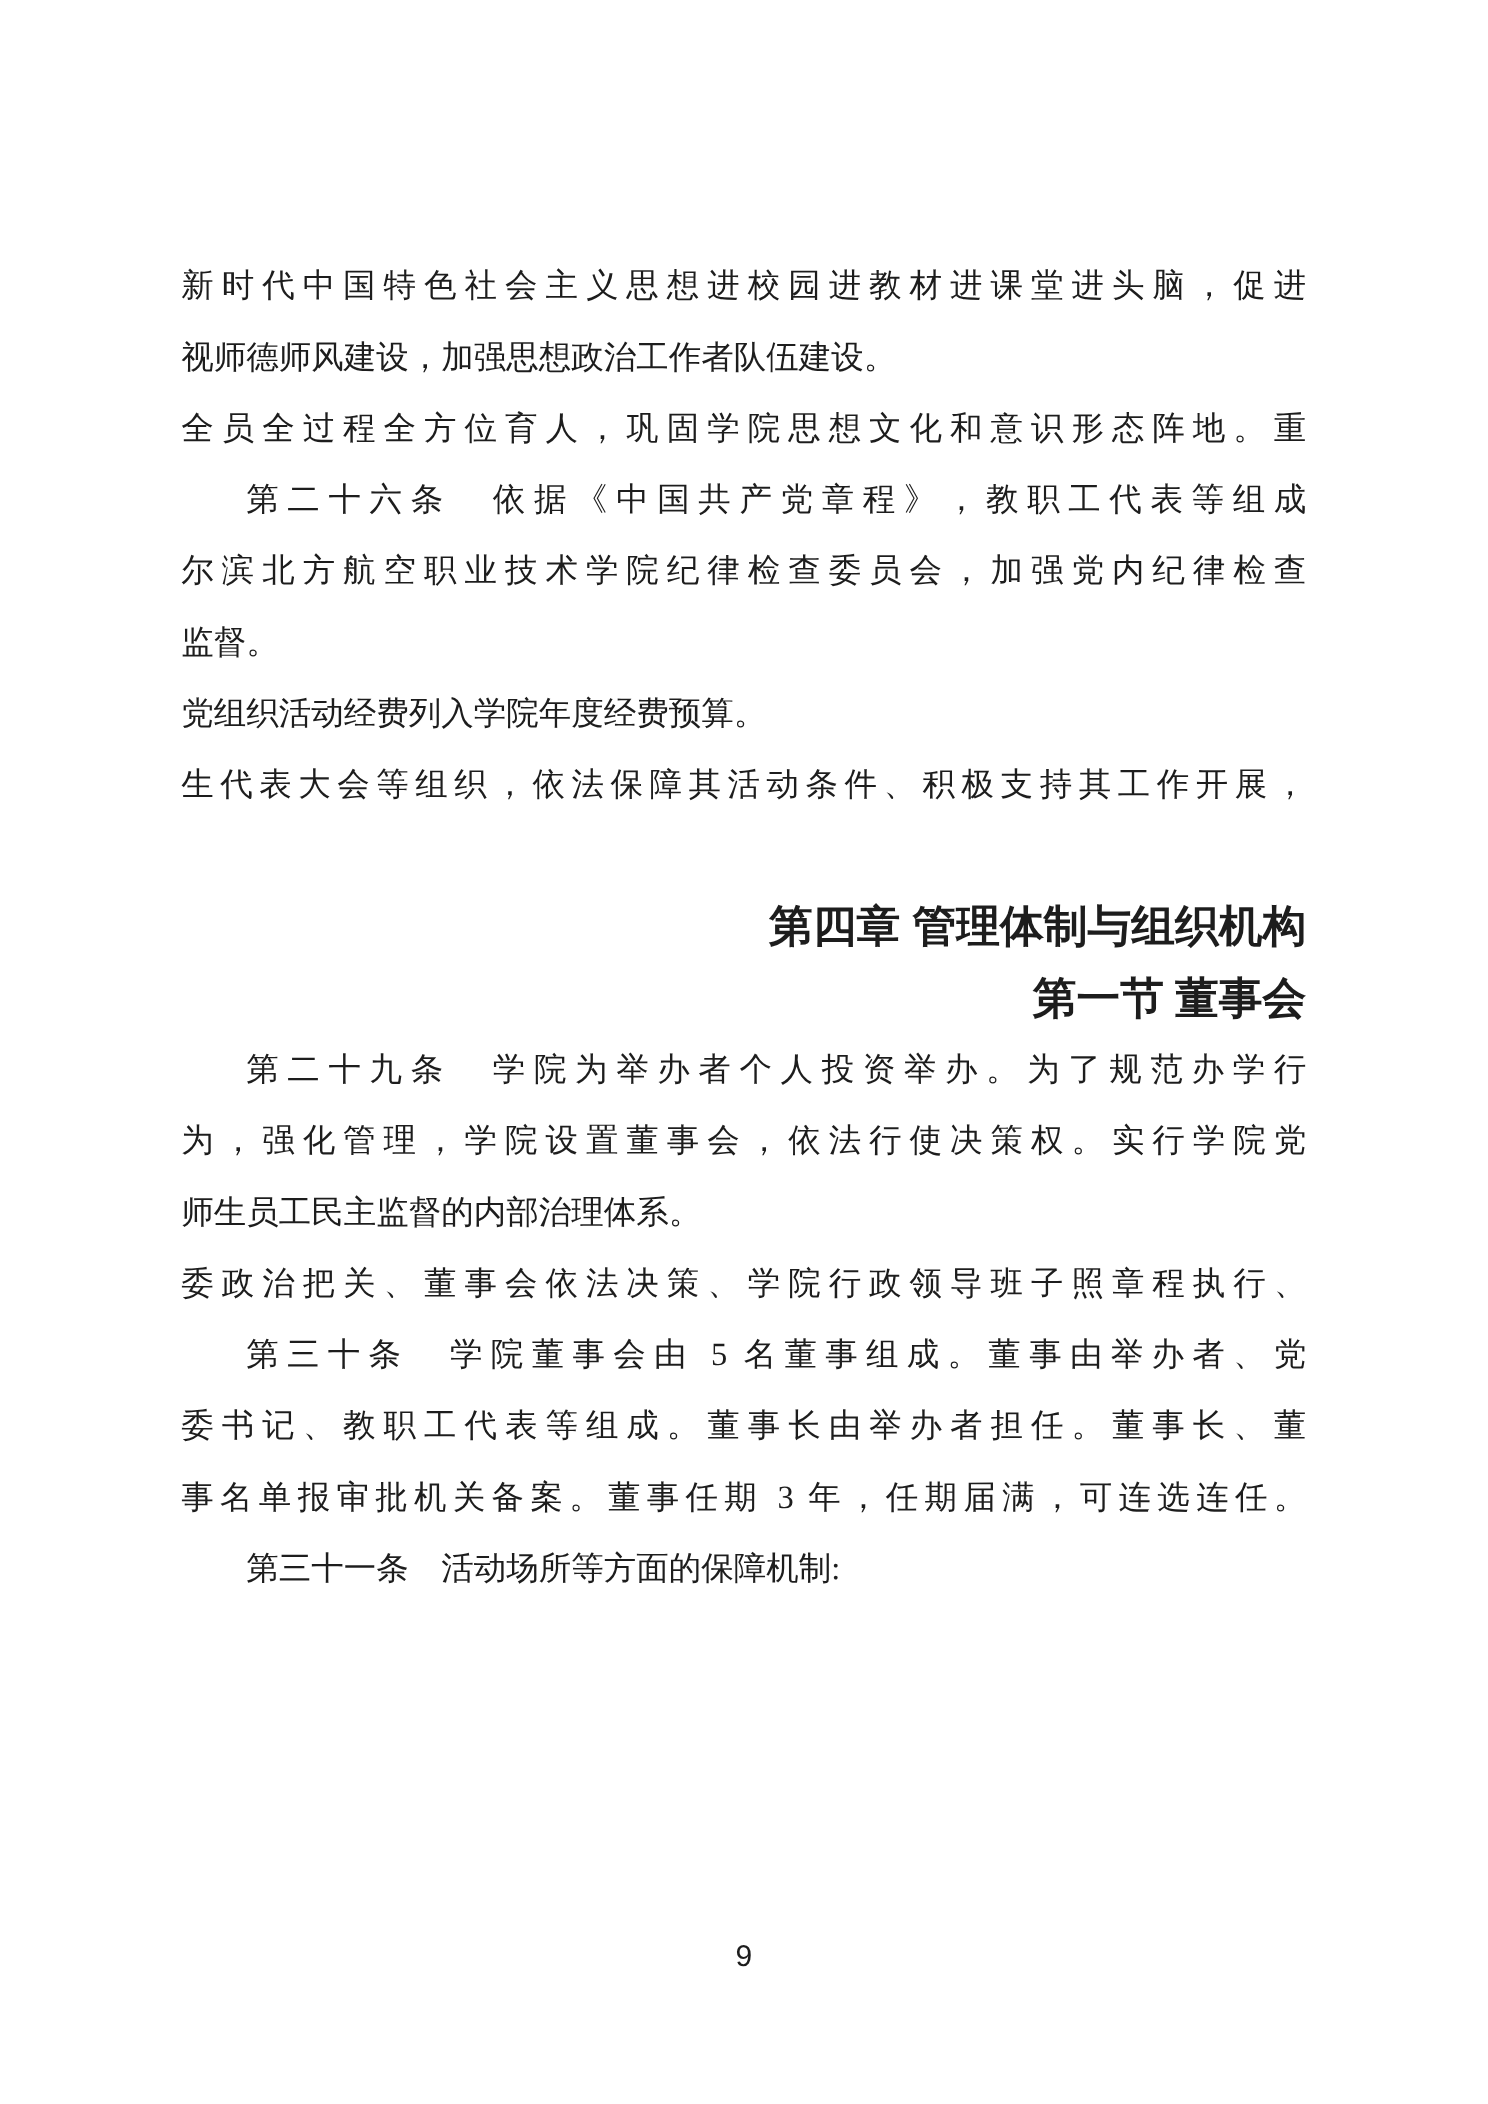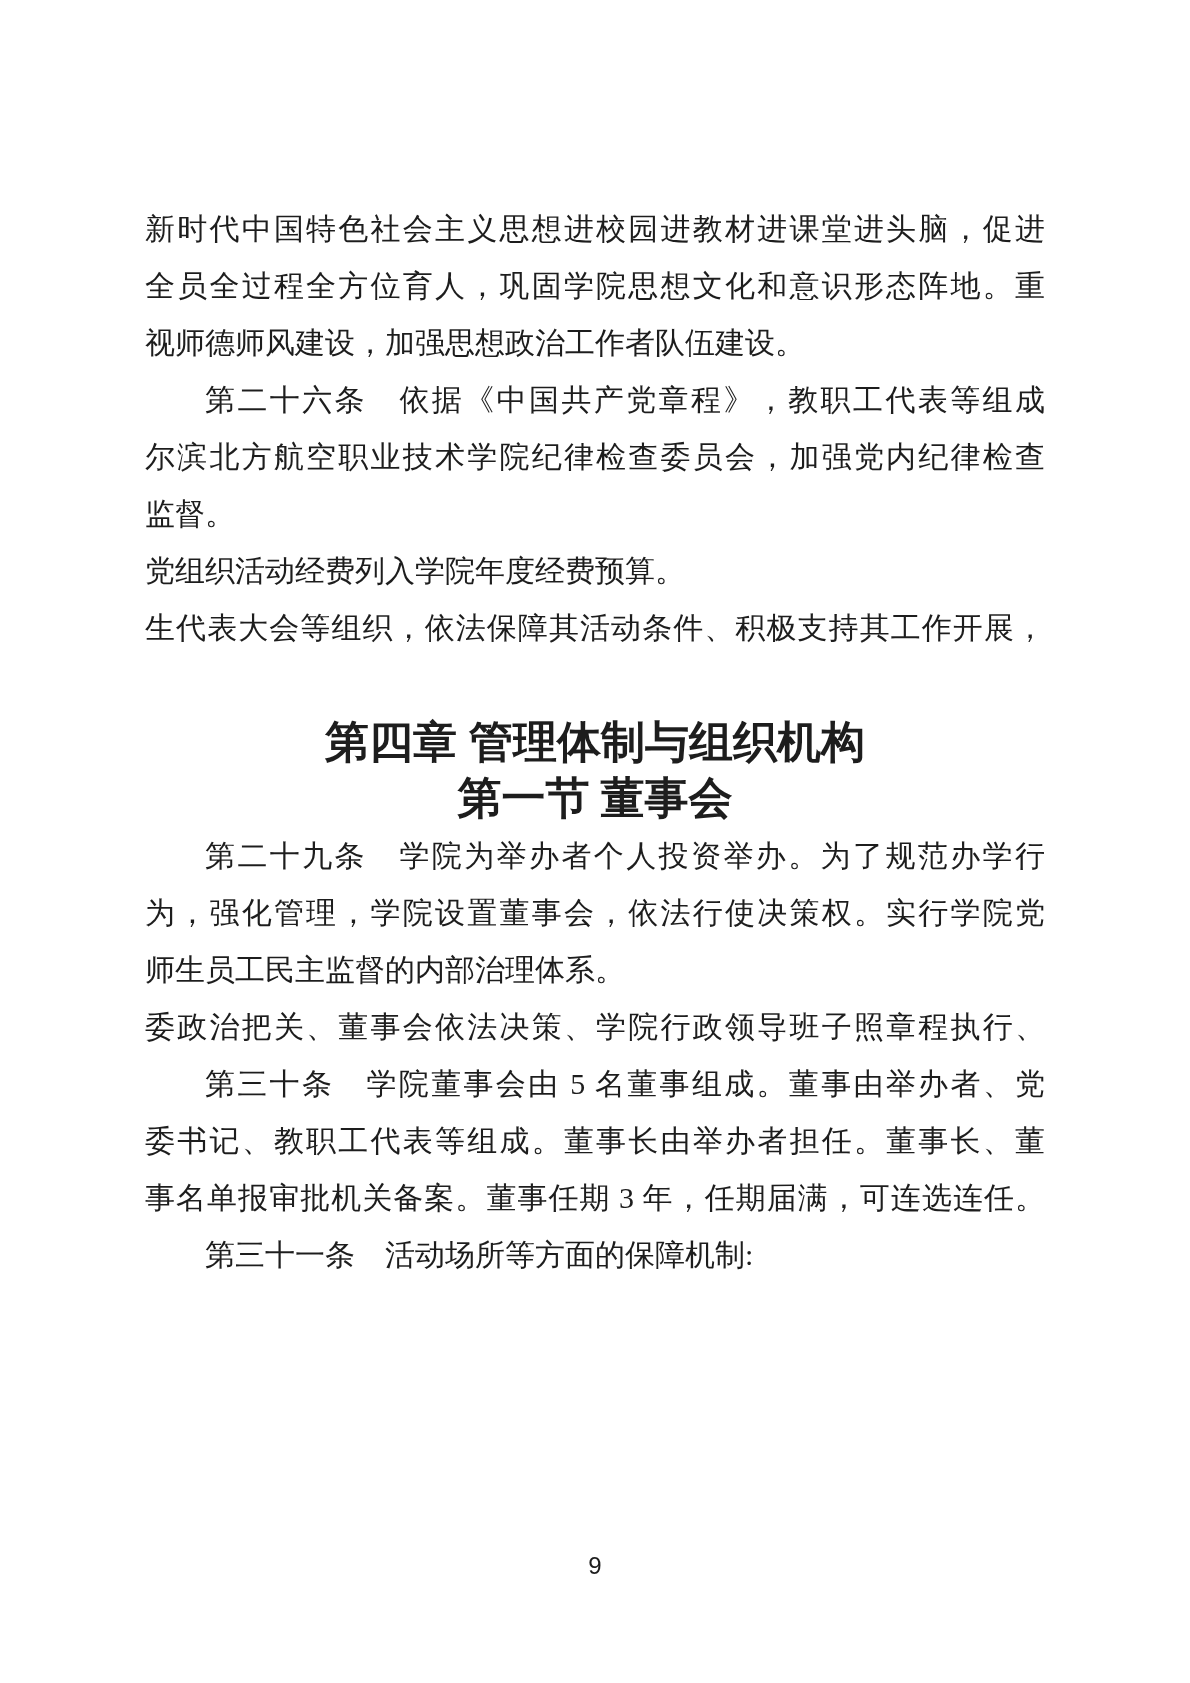--- a/index.html
+++ b/index.html
@@ -16,40 +16,40 @@
     font-family: "Liberation Serif", serif;
     color: #1d1d1d;
   }
   .content {
     position: absolute;
     left: 145px;
     top: 200px;
     width: 900px;
   }
   .line {
-    font-size: 30px;
+    font-size: 26px;
     line-height: 57px;
     height: 57px;
     text-align: justify;
     text-align-last: left;
     text-justify: inter-character;
     overflow: hidden;
   }
   .fill {
     text-align-last: justify;
   }
   .indent {
     text-indent: 2em;
   }
   .heading {
     height: 57px;
     line-height: 57px;
-    text-align: center;
+    text-align: right;
     font-weight: bold;
-    font-size: 44px;
+    font-size: 35px;
   }
   .heading.chapter {
     margin-top: 57px;
     font-family: "Liberation Sans", sans-serif;
   }
   .heading.section {
     font-family: "Liberation Serif", serif;
   }
   .page-number {
     position: absolute;
@@ -62,22 +62,22 @@
     color: #1d1d1d;
   }
 </style>
 </head>
 <body>
 
 <div class="page">
   <div class="content">
 
     <div class="line fill">新时代中国特色社会主义思想进校园进教材进课堂进头脑，促进</div>
+    <div class="line">视师德师风建设，加强思想政治工作者队伍建设。</div>
     <div class="line fill">全员全过程全方位育人，巩固学院思想文化和意识形态阵地。重</div>
-    <div class="line">视师德师风建设，加强思想政治工作者队伍建设。</div>
     <div class="line fill indent">第二十六条　依据《中国共产党章程》，教职工代表等组成</div>
     <div class="line fill">尔滨北方航空职业技术学院纪律检查委员会，加强党内纪律检查</div>
     <div class="line">监督。</div>
     <div class="line">党组织活动经费列入学院年度经费预算。</div>
     <div class="line fill">生代表大会等组织，依法保障其活动条件、积极支持其工作开展，</div>
 
     <div class="heading chapter">第四章 管理体制与组织机构</div>
     <div class="heading section">第一节 董事会</div>
 
     <div class="line fill indent">第二十九条　学院为举办者个人投资举办。为了规范办学行</div>

